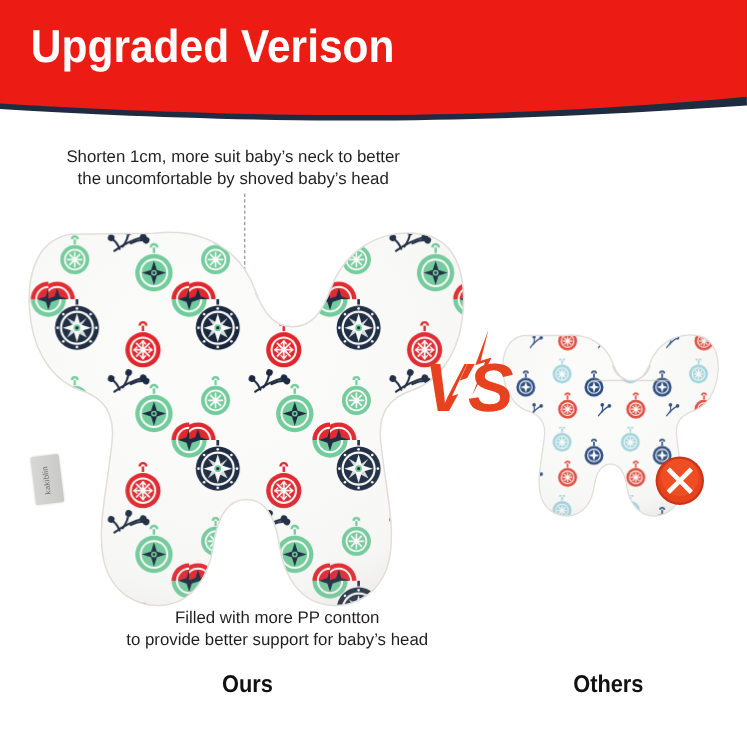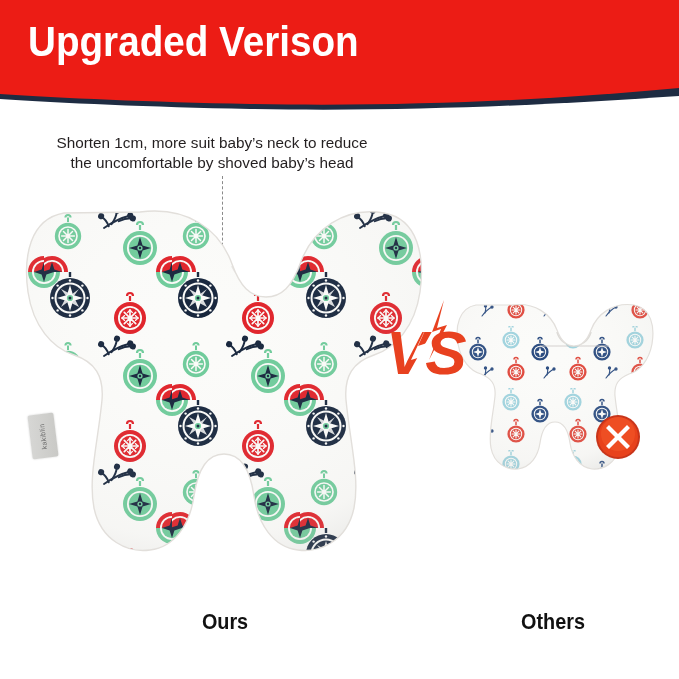--- a/index.html
+++ b/index.html
@@ -92,21 +92,21 @@
 <div id="root">
 
   <div class="header-wrap">
     <svg class="header-svg" width="679" height="120" viewBox="0 0 679 120">
       <path d="M0,0 H679 V96 C560,104 420,112 250,109 C150,107 60,103 0,99 Z" fill="#1E2C42"></path>
       <path d="M0,0 H679 V88 C560,99 420,107 250,104 C150,102 60,98 0,94 Z" fill="#EC1C15"></path>
     </svg>
     <div class="header-title">Upgraded Verison</div>
   </div>
 
-  <div id="caption-top" class="caption">Shorten 1cm, more suit baby’s neck to reduce
+  <div id="caption-top" class="caption">Shorten 1cm, more suit baby’s neck to better
 the uncomfortable by shoved baby’s head</div>
 
   <div class="leader" style="left:222px;top:176px;height:80px;"></div>
   <div class="dot" style="left:219px;top:254px;"></div>
 
   <div class="leader" style="left:152px;top:494px;height:56px;"></div>
   <div class="dot" style="left:149px;top:488px;"></div>
 
   <div class="leader" style="left:294px;top:520px;height:30px;"></div>
 
@@ -345,17 +345,19 @@
 
   <div class="x-badge">
     <svg width="46" height="46" viewBox="0 0 46 46">
       <circle cx="23" cy="23" r="22" fill="#C8351A"></circle>
       <circle cx="23" cy="23" r="20" fill="#E8421C"></circle>
       <circle cx="23" cy="20" r="17" fill="#F25A2A" opacity=".55"></circle>
       <path d="M14,11 L23,20 L32,11 L35,14 L26,23 L35,32 L32,35 L23,26 L14,35 L11,32 L20,23 L11,14 Z" fill="#ffffff"></path>
     </svg>
   </div>
 
+  <div id="caption-bottom" class="caption">Filled with more PP contton
+to provide better support for baby’s head</div>
 
   <div id="label-ours" class="footer-label">Ours</div>
   <div id="label-others" class="footer-label">Others</div>
 
 </div>
 
 </body></html>

